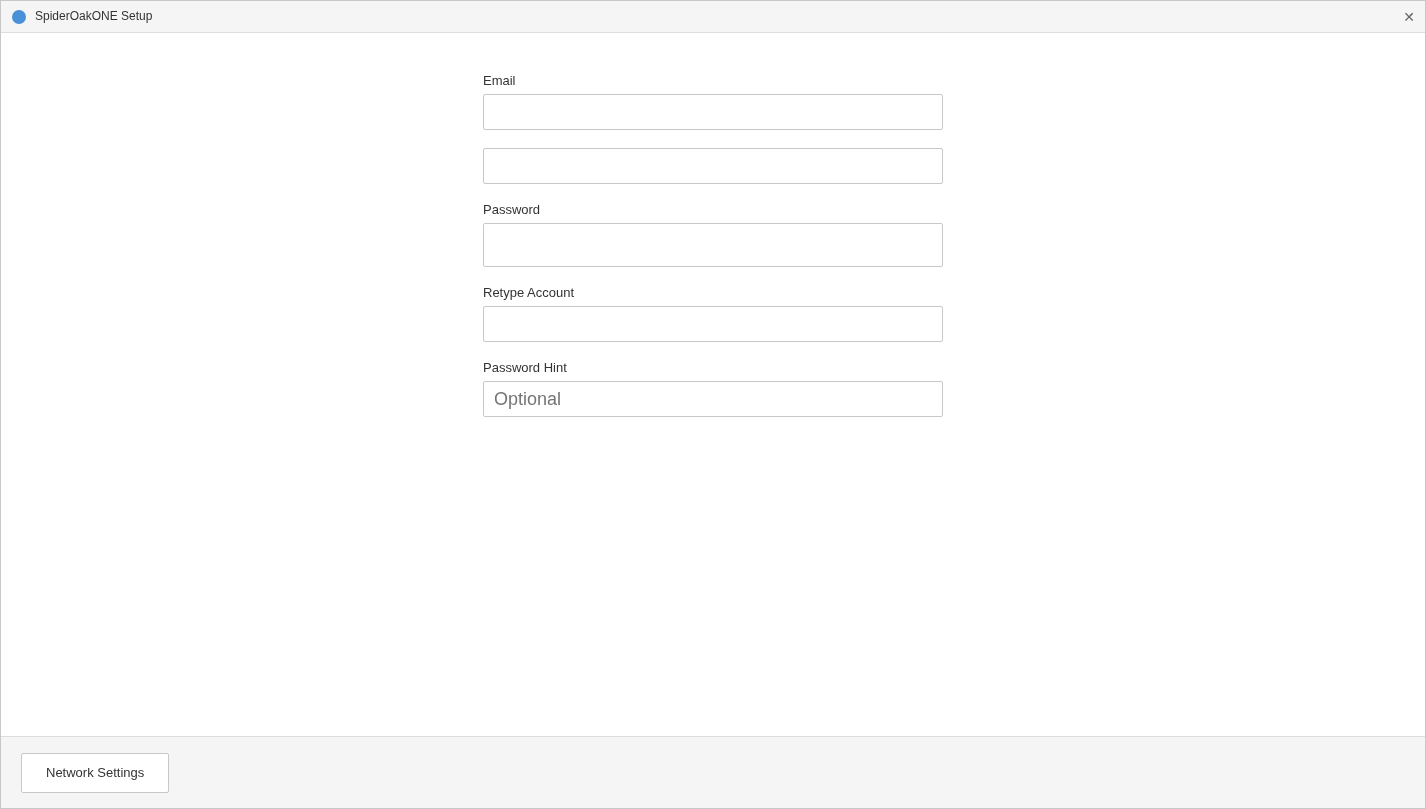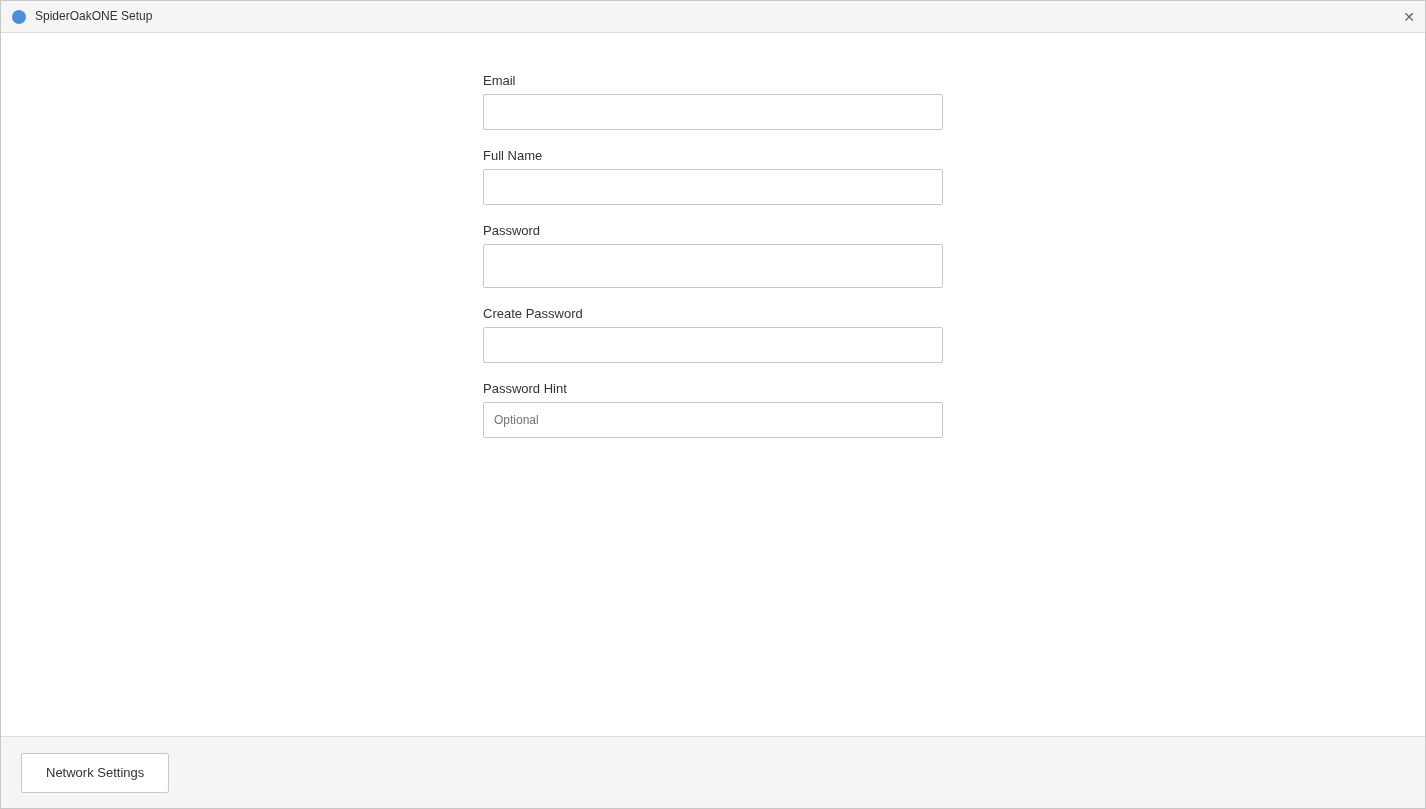--- a/index.html
+++ b/index.html
@@ -107,21 +107,21 @@
       color: #333;
       margin-bottom: 6px;
       font-weight: 400;
     }
 
     .form-input {
       height: 36px;
       border: 1px solid #c8c8c8;
       border-radius: 2px;
       padding: 6px 10px;
-      font-size: 12px;
+      font-size: 18px;
       color: #333;
       background: #ffffff;
       outline: none;
       width: 100%;
     }
 
     .form-input.wide {
       width: 100%;
     }
 
@@ -200,31 +200,30 @@
 
   <div class="content-area">
     <div class="form-container">
 
       <div class="form-group">
         <label class="form-label">Email</label>
         <input type="text" class="form-input" placeholder="" style="">
       </div>
 
       <div class="form-group">
-        <label class="form-label">Full Name</label>
         <input type="text" class="form-input" placeholder="" style="">
       </div>
 
       <div class="form-group">
         <label class="form-label">Password</label>
         <input type="password" class="form-input password-input wide" placeholder="" style="">
       </div>
 
       <div class="form-group">
-        <label class="form-label">Create Password</label>
+        <label class="form-label">Retype Account</label>
         <input type="password" class="form-input" placeholder="" style="">
       </div>
 
       <div class="form-group">
         <label class="form-label">Password Hint</label>
         <input type="text" class="form-input hint-input" placeholder="Optional" style="">
       </div>
 
     </div>
   </div>

